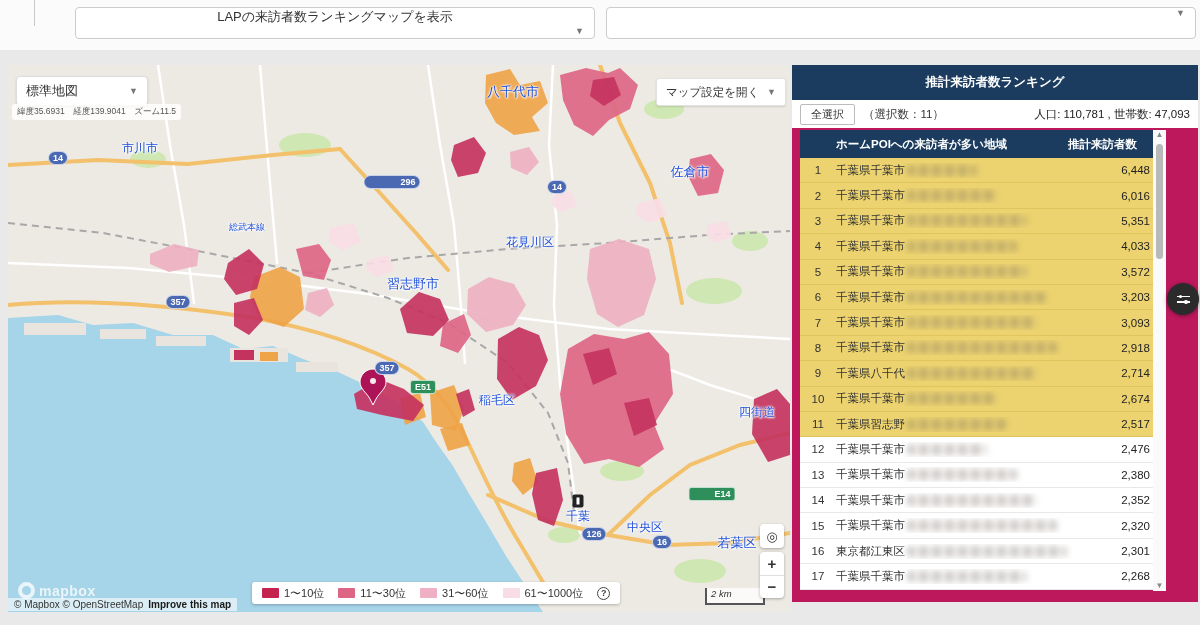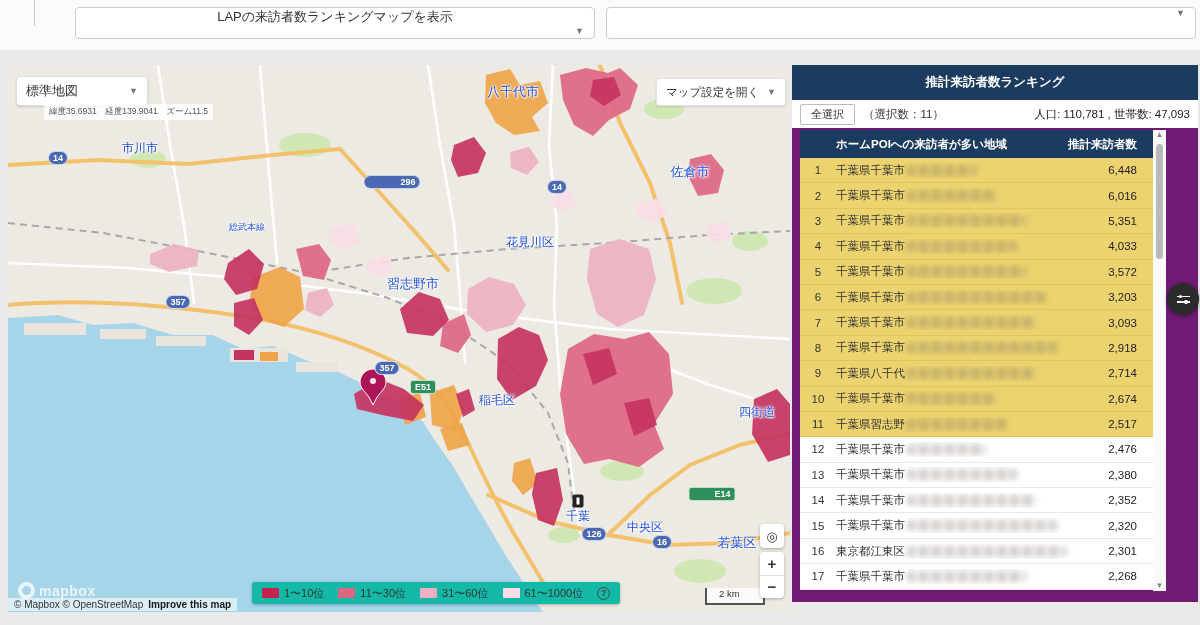--- a/index.html
+++ b/index.html
@@ -28,67 +28,67 @@
   .shield.blue { background:#4a69b2; }
   .shield.green { background:#2f8f5b; border-radius:3px; }
   .station-ic { position:absolute; transform:translate(-50%,-50%); width:11px; height:13px; background:#222;
     border-radius:2px; display:flex; align-items:center; justify-content:center; }
   .station-ic::after { content:""; width:3px; height:7px; background:#fff; }
   
   .style-box { position:absolute; left:8px; top:11px; width:132px; height:30px; background:#fff; border:1px solid #ddd;
     border-radius:4px; display:flex; align-items:center; padding:0 9px; font-size:13px; box-shadow:0 1px 2px rgba(0,0,0,.15); }
   .style-box .caret { margin-left:auto; font-size:9px; color:#777; }
   .coords-box { position:absolute; left:4px; top:39px; background:rgba(255,255,255,.85); border-radius:3px;
-    font-size:8.5px; color:#555; padding:2px 5px; white-space:nowrap;margin-left:32px; }
+    font-size:8.5px; color:#555; padding:2px 5px; white-space:nowrap; }
   .mapset-box { position:absolute; right:4px; top:13px; width:130px; height:28px; background:#fff; border:1px solid #e2e2e2;
     border-radius:3px; display:flex; align-items:center; padding:0 9px; font-size:11.5px; box-shadow:0 1px 2px rgba(0,0,0,.12); }
   .mapset-box .caret { margin-left:auto; font-size:9px; color:#777; }
-  .legend { position:absolute; left:244px; top:517px; height:22px; background:#14b8a6; border-radius:3px;
+  .legend { position:absolute; left:244px; top:517px; height:22px; background:#ffffff; border-radius:3px;
     box-shadow:0 1px 3px rgba(0,0,0,.25); display:flex; align-items:center; padding:0 10px; gap:14px;text-align:center; }
   .legend-item { display:flex; align-items:center; gap:5px; font-size:11px; color:#333; }
   .legend-item .sw { width:17px; height:10px; border-radius:1px; }
   .legend .help { width:13px; height:13px; border:1.5px solid #444; border-radius:50%; font-size:9px; font-weight:bold;
     display:flex; align-items:center; justify-content:center; color:#444; }
   .scalebar { position:absolute; left:697px; top:523px; width:60px; height:17px; background:rgba(255,255,255,.75);
-    border:2px solid #555; border-top:none; font-size:9.5px; color:#333; padding-left:12px; }
+    border:2px solid #555; border-top:none; font-size:9.5px; color:#333; padding-left:4px;font-style:italic; }
   .mapctl { position:absolute; width:24px; height:24px; background:#fff; border-radius:4px; box-shadow:0 1px 3px rgba(0,0,0,.3);
     display:flex; align-items:center; justify-content:center; font-size:15px; font-weight:bold; color:#333; }
   #ctl-locate { left:752px; top:459px; font-size:13px; }
   .zoomgrp { position:absolute; left:752px; top:487px; width:24px; height:46px; background:#fff; border-radius:4px;
     box-shadow:0 1px 3px rgba(0,0,0,.3); display:flex; flex-direction:column; }
   .zoomgrp div { flex:1; display:flex; align-items:center; justify-content:center; font-size:15px; font-weight:bold; color:#333; }
   .zoomgrp div:first-child { border-bottom:1px solid #e0e0e0; }
   .mblogo { position:absolute; left:10px; top:517px; display:flex; align-items:center; gap:4px; opacity:.9; }
   .mblogo .roundel { width:17px; height:17px; border:4px solid #fff; border-radius:50%; opacity:.85; }
   .mblogo .word { color:#fff; font-size:14px; font-weight:bold; letter-spacing:.5px; opacity:.85; }
   .attrib { position:absolute; left:0px; top:533px; background:rgba(255,255,255,.6); font-size:10px; color:#333;
     padding:1px 6px; display:flex; gap:5px; }
   .attrib b { color:#1a1a1a; }
   
-  .panel { position:absolute; left:792px; top:65px; width:406px; height:537px; background:#701a75; }
+  .panel { position:absolute; left:792px; top:65px; width:406px; height:537px; background:#be185d; }
   .tabs { display:flex; height:35px; }
   .tab { flex:1; display:flex; align-items:center; justify-content:center; font-size:12.5px; font-weight:bold; color:#fff; }
   .tab.active { background:#1b3c5f; }
   .tab.inactive { background:#9b9b9b; }
   .subbar { height:28px; display:flex; align-items:center; padding:0 8px; font-size:11.5px; gap:8px; background:#fff; }
   .btn-all { border:1px solid #bbb; border-radius:2px; background:#fff; padding:2px 10px; font-size:11px; color:#333; }
   .stats { margin-left:auto; font-size:11.5px; color:#222; }
   .table-wrap { position:absolute; left:8px; top:65px; width:366px; }
   .thead { height:28px; background:#1b3c5f; color:#fff; display:flex; align-items:center; font-size:11.5px; font-weight:bold;
     padding:0 16px 0 36px; width:353px; }
   .thead .hv { margin-left:auto; }
   .rows { width:353px; }
   .row { height:25.4px; display:flex; align-items:center; font-size:11.5px; border-bottom:1px solid #e8e8e8; background:#fff; }
   .row.selected { background:#ecd36f; border-bottom:1px solid #e0c55c; }
   .row .rank { width:36px; text-align:center; flex:none; color:#333; }
   .row .region { display:flex; align-items:center; gap:2px; overflow:hidden; flex:1; }
   .row .blur { height:11px; border-radius:5px; flex:none;
     background:repeating-linear-gradient(90deg, rgba(110,100,92,.38) 0 7px, rgba(150,140,130,.14) 7px 13px);
     filter:blur(3px); }
-  .row .val { margin-left:auto; padding-right:16px; color:#222; }
+  .row .val { margin-left:auto; padding-right:3px; color:#222; }
   .vscroll { position:absolute; right:0; top:0; width:13px; height:461px; background:#fafafa; }
   .vscroll .arrow { position:absolute; left:0; width:13px; height:10px; font-size:8px; color:#888; text-align:center; line-height:10px; }
   .vscroll .thumb { position:absolute; left:3px; top:14px; width:7px; height:115px; background:#b9b9b9; border-radius:4px; }
   .fab { position:absolute; left:1167px; top:283px; width:32px; height:32px; border-radius:50%; background:#2b2b2b;
     box-shadow:0 1px 4px rgba(0,0,0,.4); display:flex; align-items:center; justify-content:center; }
   .fab .ic { width:13px; height:9px; position:relative; }
   .fab .ic::before, .fab .ic::after { content:""; position:absolute; left:0; width:13px; height:1.5px; background:#fff; }
   .fab .ic::before { top:1px; } .fab .ic::after { bottom:1px; }
   .fab .dot1, .fab .dot2 { position:absolute; width:3.5px; height:3.5px; border-radius:50%; background:#fff; }
   .fab .dot1 { left:2px; top:0; } .fab .dot2 { right:2px; bottom:0; }

